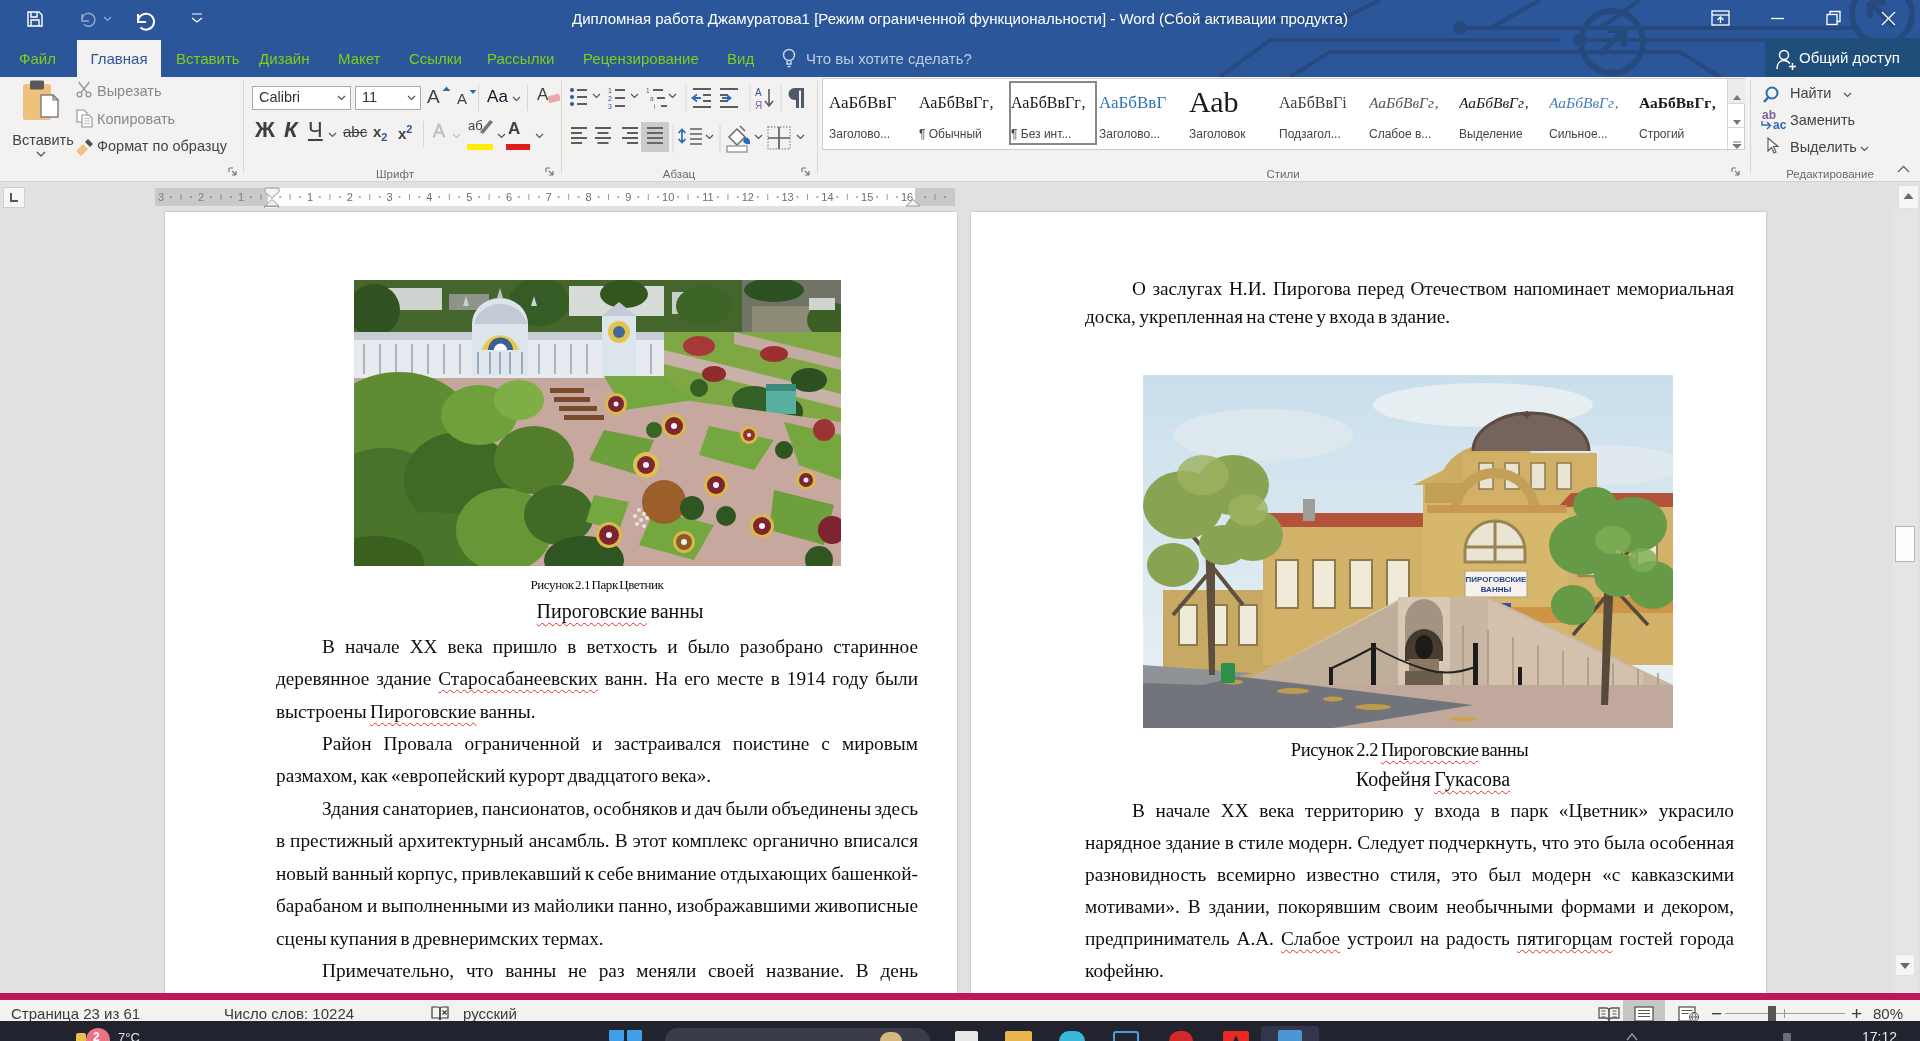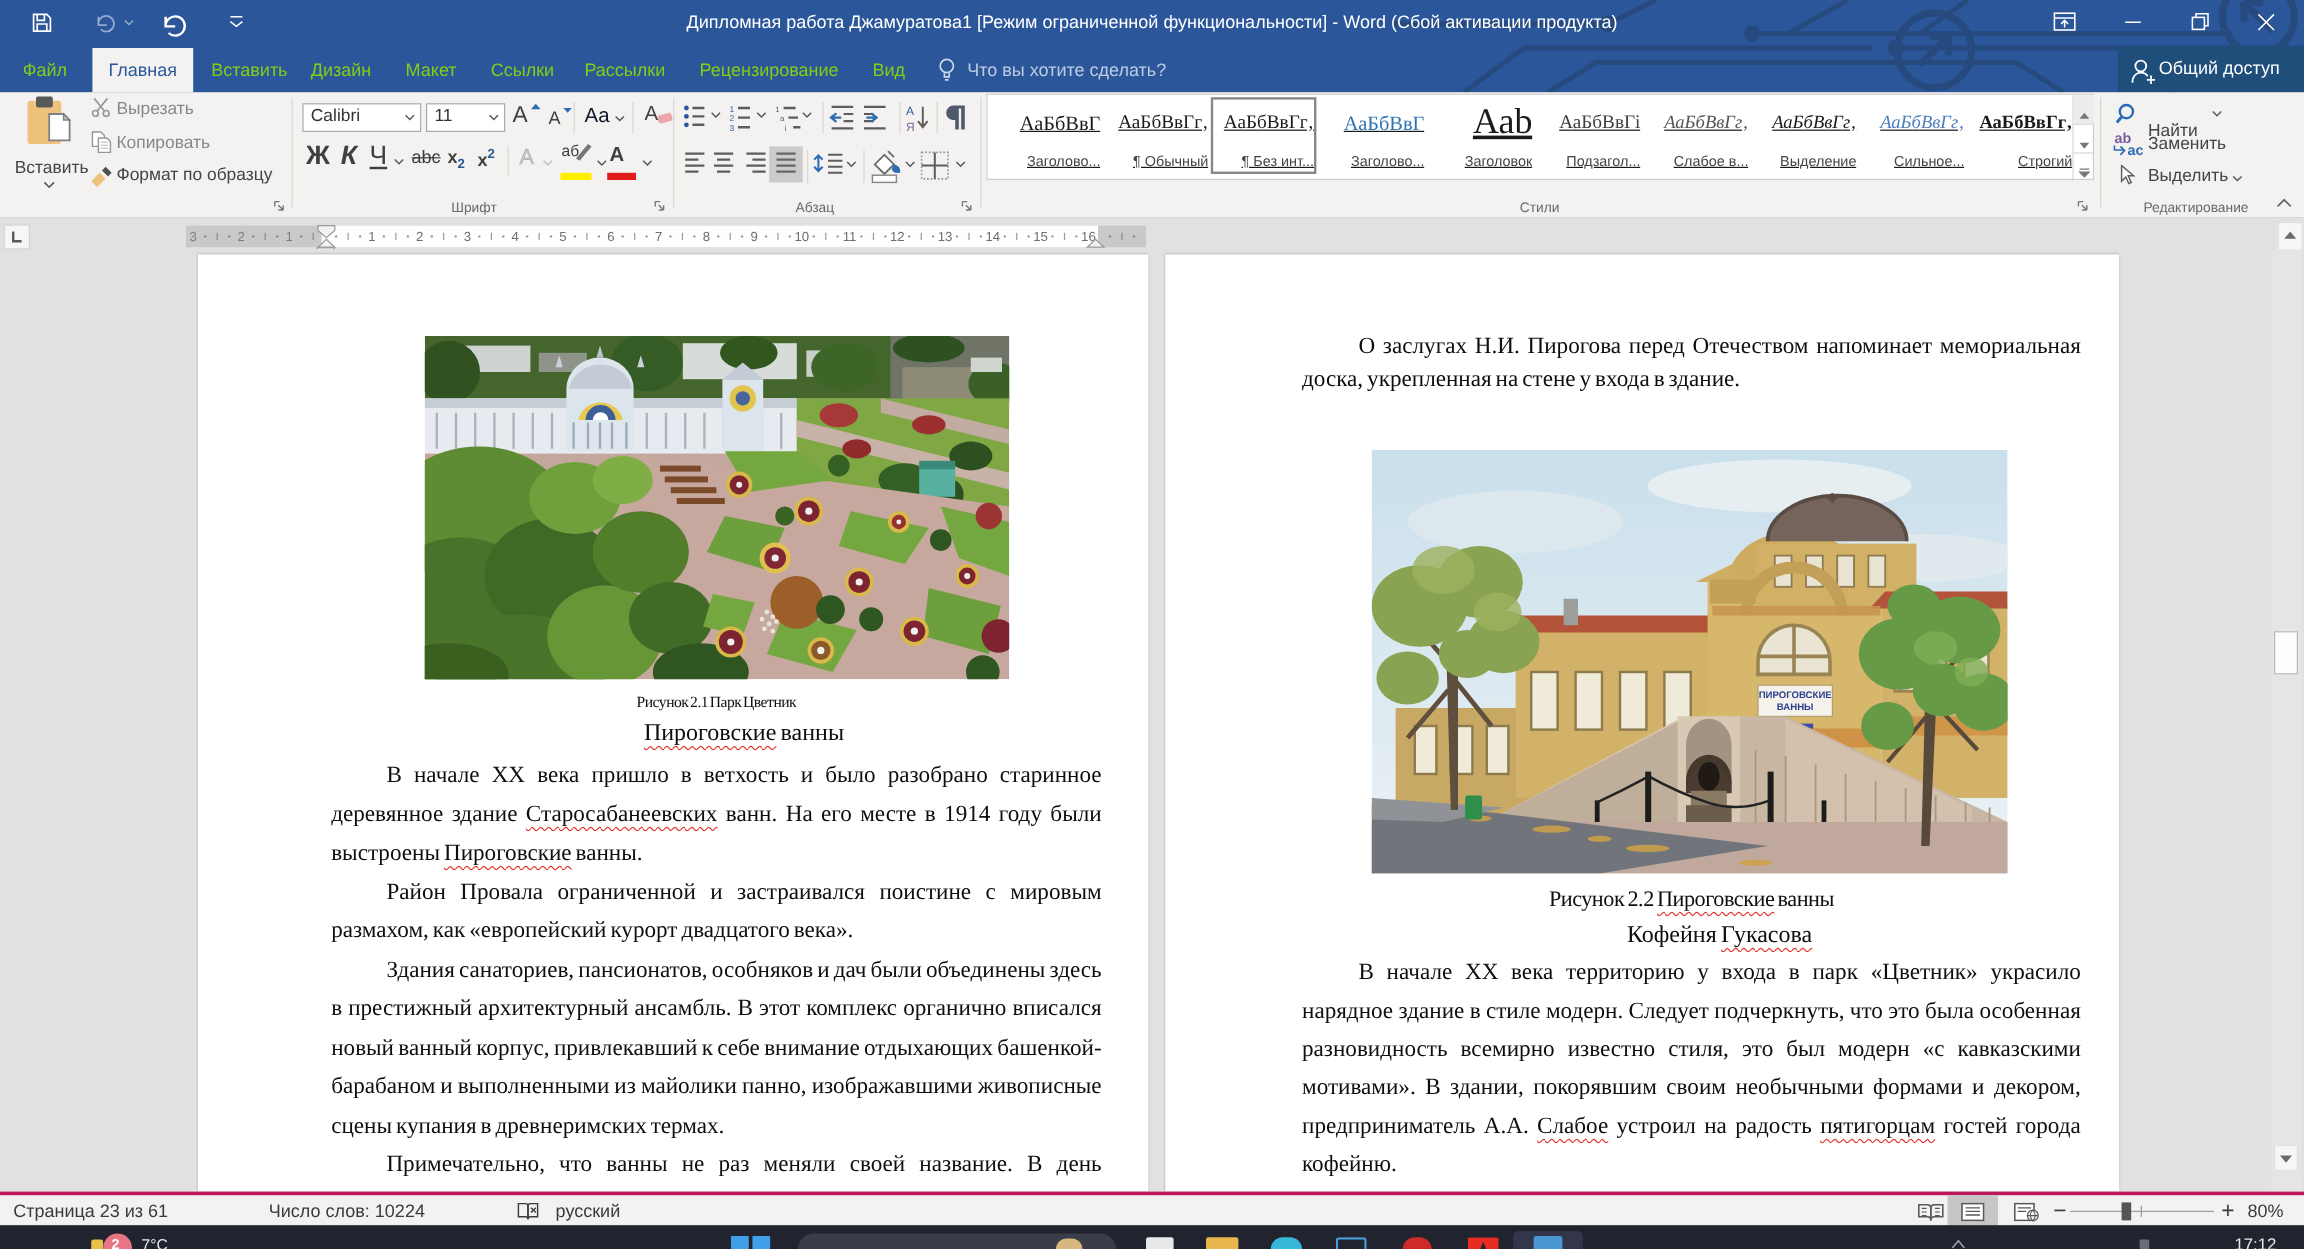--- a/index.html
+++ b/index.html
@@ -15,41 +15,41 @@
 .tab { position:absolute; top:40px; height:37px; line-height:37px; color:#84cc16; font-size:15px; }
 #tabsel { position:absolute; left:77px; top:40px; width:84px; height:37px; background:#f3f2f1; color:#2b579a; text-align:center; line-height:37px; font-size:15px; }
 
 #ribbon { position:absolute; left:0; top:77px; width:1920px; height:105px; background:#f3f2f1; border-bottom:1px solid #d4d2cf; }
 .gsep { position:absolute; top:4px; height:92px; width:1px; background:#d8d6d3; }
 .glabel { position:absolute; top:91px; font-size:11.5px; color:#6a6a6a; text-align:center; }
 .dlg { position:absolute; top:90px; width:10px; height:10px; }
 .rbtxt { position:absolute; font-size:14.5px; color:#444; }
 .rbgrey { color:#8a8886; }
 #stylegal { position:absolute; left:822px; top:1px; width:923px; height:72px; background:#fff; border:1px solid #cfcdcb; }
-.sit { position:absolute; top:10px; width:88px; height:60px; text-align:right; font-family:"Liberation Serif", serif; color:#1a1a1a;text-decoration:underline; }
+.sit { position:absolute; top:10px; width:88px; height:60px; text-align:left; font-family:"Liberation Serif", serif; color:#1a1a1a; }
 .sprev { height:28px; line-height:28px; white-space:nowrap; overflow:hidden; }
 .slab { font-family:"Liberation Sans", sans-serif; font-size:12px; color:#444; margin-top:10px; white-space:nowrap; overflow:hidden; }
 .sscol { position:absolute; right:0; top:0; width:17px; height:72px; border-left:1px solid #d8d6d3; }
 .sbtn { position:absolute; left:0; width:17px; height:24px; text-align:center; padding-top:8px; }
 
 #rulerrow { position:absolute; left:0; top:182px; width:1920px; height:26px; background:#e1e1e1; }
 #tabsel2 { position:absolute; left:3px; top:5px; width:22px; height:21px; background:#f6f6f6; border:1px solid #cfcfcf; }
 
 #canvas { position:absolute; left:0; top:208px; width:1920px; height:785px; background:#e1e1e1; }
 .page { position:absolute; top:4px; height:781px; background:#fff; box-shadow:0 0 2px rgba(0,0,0,0.25); }
 #page1 { left:165px; width:792px; }
 #page2 { left:971px; width:795px; }
 .ln { position:absolute; font-family:"Liberation Serif", serif; font-size:19.3px; word-spacing:-1.5px; color:#0e0e0e; height:32px; line-height:32px; text-align:justify; text-align-last:justify; white-space:normal; }
 .lnc { text-align:center; text-align-last:center; }
 .lne { text-align-last:left; }
 .sp { text-decoration:underline; text-decoration-style:wavy; text-decoration-color:#e0342e; text-decoration-thickness:1px; text-underline-offset:4px; text-decoration-skip-ink:none; }
 
 #vscroll { position:absolute; right:2px; top:0px; width:25px; height:785px; background:#e5e5e5; }
 
-#status { position:absolute; left:0; top:993px; width:1920px; height:28px; background:#f3f2f1; border-top:3px solid #be185d; font-size:15px; color:#3b3b3b; }
+#status { position:absolute; left:0; top:993px; width:1920px; height:28px; background:#f3f2f1; border-top:7px solid #be185d; font-size:15px; color:#3b3b3b; }
 
 #taskbar { position:absolute; left:0; top:1021px; width:1920px; height:20px; background:#21242f; }
 </style>
 </head>
 <body>
 <div id="app">
   <div id="head">
     <svg class="deco" width="760" height="77" viewBox="0 0 760 77">
       <g stroke="#26497e" stroke-width="4" fill="none">
         <path d="M60 77 L110 40 L400 40"></path>
@@ -381,21 +381,21 @@
     <div class="glabel" style="left:1218px;width:130px;">Стили</div>
     <svg class="dlg" style="left:1731px;" viewBox="0 0 10 10">
         <path d="M1 1 h4 M1 1 v4 M4 4 l4 4 M8 8 v-4 M8 8 h-4" stroke="#777" stroke-width="1.2" fill="none"></path>
       </svg>
     <div class="gsep" style="left:1750px;"></div>
 
     <svg style="position:absolute;left:1763px;top:8px" width="22" height="20" viewBox="0 0 22 20">
         <circle cx="9" cy="8" r="5.5" fill="none" stroke="#2b6cb5" stroke-width="2"></circle>
         <path d="M5 12.5 L1 17" stroke="#2b6cb5" stroke-width="2.5" fill="none"></path>
       </svg>
-    <div class="rbtxt" style="left:1790px;top:24px;text-align:right;">Найти</div>
+    <div class="rbtxt" style="left:1790px;top:8px;text-align:right;">Найти</div>
     <svg style="position:absolute;left:1843px;top:15px" width="9" height="6" viewBox="0 0 9 6">
         <path d="M1 1 l3.5 3.5 3.5-3.5" fill="none" stroke="#555" stroke-width="1.2"></path>
       </svg>
     <div style="position:absolute;left:1762px;top:31px;font-size:12px;color:#7b5fa0;font-weight:bold;">ab</div>
     <div style="position:absolute;left:1773px;top:41px;font-size:12px;color:#2b6cb5;font-weight:bold;">ac</div>
     <svg style="position:absolute;left:1761px;top:44px" width="12" height="9" viewBox="0 0 12 9">
         <path d="M1 0 v4 h8 M6 1 l3.5 3.5 L6 8" fill="none" stroke="#2b6cb5" stroke-width="1.4"></path>
       </svg>
     <div class="rbtxt" style="left:1790px;top:35px;">Заменить</div>
     <svg style="position:absolute;left:1766px;top:60px" width="14" height="18" viewBox="0 0 14 18">

